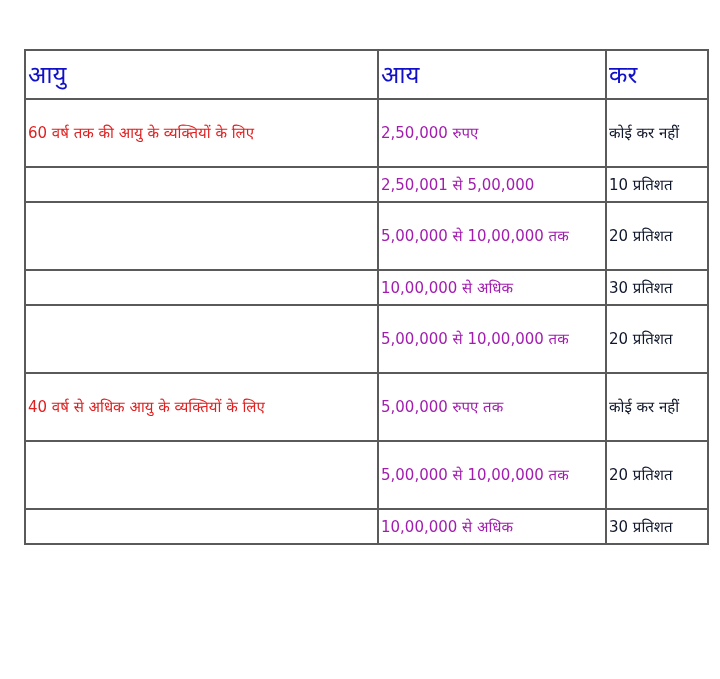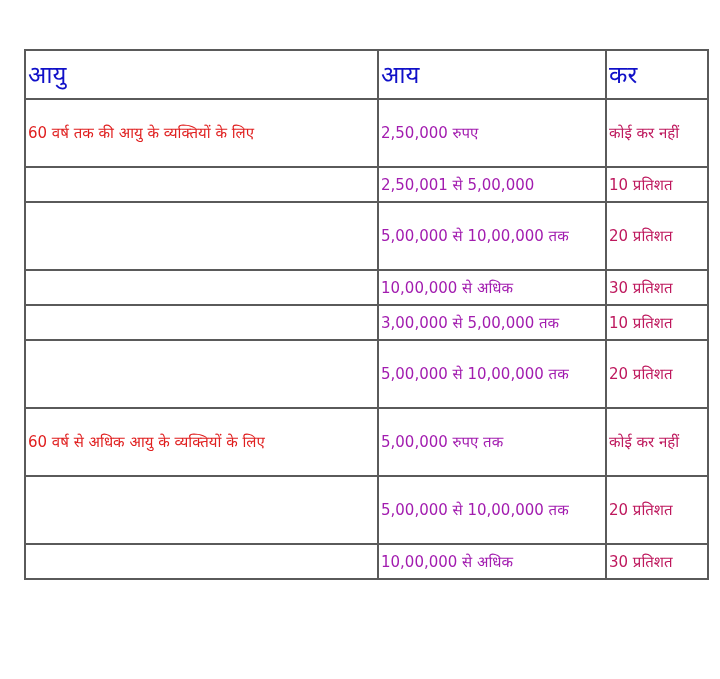--- a/index.html
+++ b/index.html
@@ -21,21 +21,21 @@
       text-align: left;
     }
     col.c1 { width: 353px; }
     col.c2 { width: 228px; }
     col.c3 { width: 102px; }
     th { font-size: 24px; color: #1010c8; height: 47px; }
     th.age-head { text-align: center; }
     td { font-size: 15px; }
     .age { color: #e02020; }
     .income { color: #a21caf; }
-    .tax-rate { color: #be185d; }
+    .tax-rate { color: #0f172a; }
     tr.h70 td { height: 66px; }
     tr.h37 td { height: 33px; }
   </style>
 </head>
 <body>
 
 <table class="tax">
   <colgroup>
       <col class="c1">
       <col class="c2">
@@ -62,32 +62,27 @@
     <tr class="h70">
       <td class="age"></td>
       <td class="income">5,00,000 से 10,00,000 तक</td>
       <td class="tax-rate"> 20 प्रतिशत</td>
     </tr>
     <tr class="h37">
       <td class="age"></td>
       <td class="income">10,00,000 से अधिक</td>
       <td class="tax-rate">30 प्रतिशत</td>
     </tr>
-    <tr class="h37">
-      <td class="age"></td>
-      <td class="income">3,00,000 से 5,00,000 तक</td>
-      <td class="tax-rate">10 प्रतिशत</td>
-    </tr>
     <tr class="h70">
       <td class="age"></td>
       <td class="income">5,00,000 से 10,00,000 तक</td>
       <td class="tax-rate">20 प्रतिशत</td>
     </tr>
     <tr class="h70">
-      <td class="age">60 वर्ष से अधिक आयु के व्यक्तियों के लिए</td>
+      <td class="age">40 वर्ष से अधिक आयु के व्यक्तियों के लिए</td>
       <td class="income"> 5,00,000 रुपए तक</td>
       <td class="tax-rate">कोई कर नहीं</td>
     </tr>
     <tr class="h70">
       <td class="age"></td>
       <td class="income">5,00,000   से 10,00,000 तक</td>
       <td class="tax-rate">20 प्रतिशत</td>
     </tr>
     <tr class="h37">
       <td class="age"></td>

